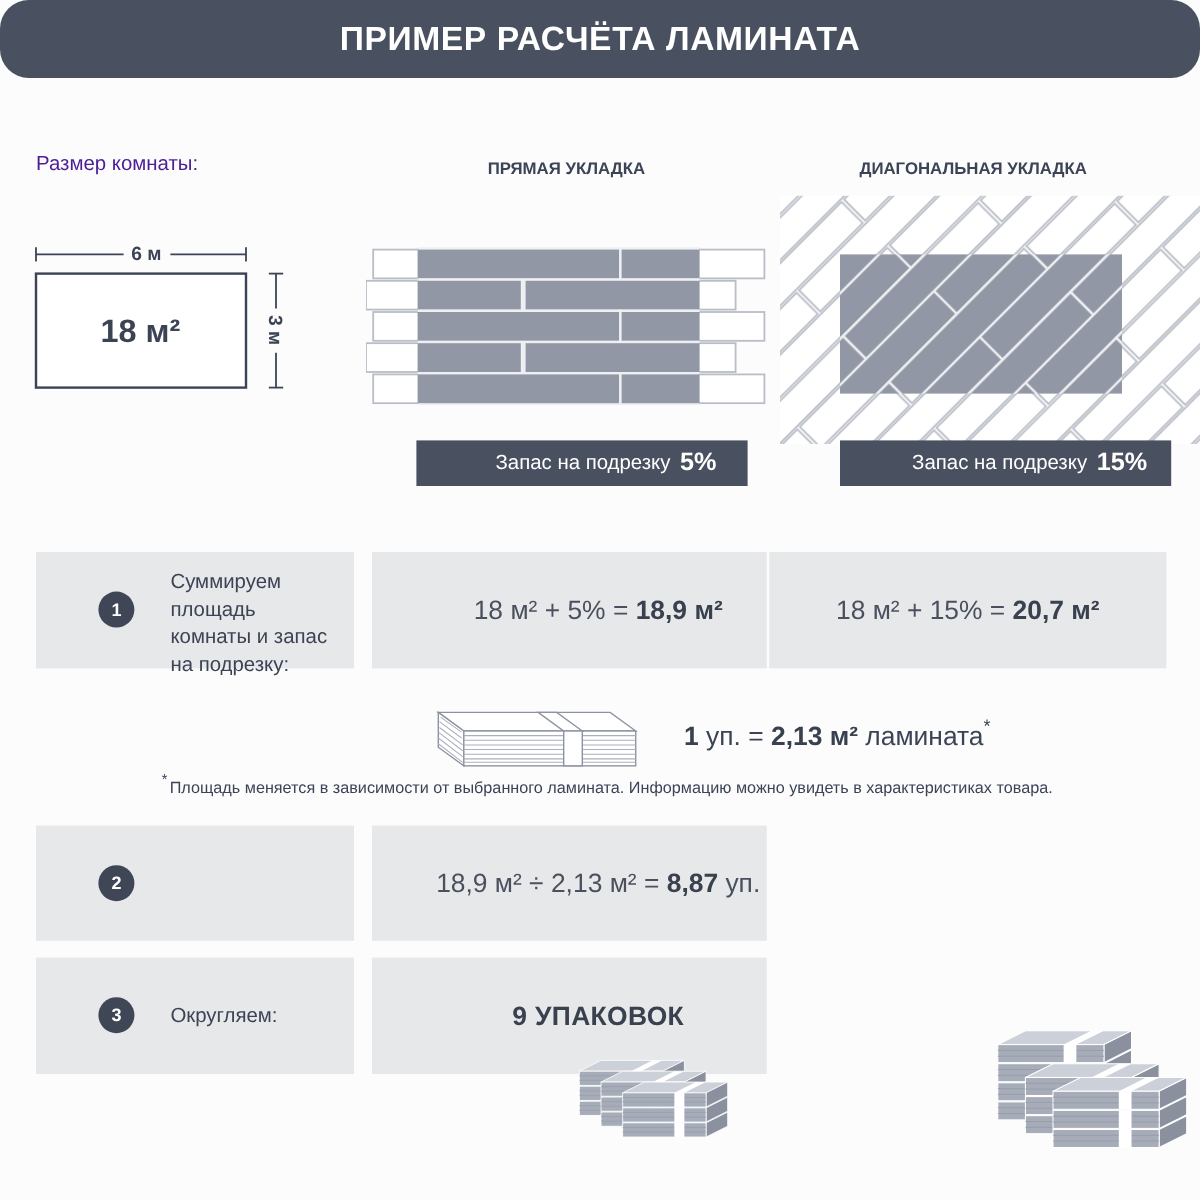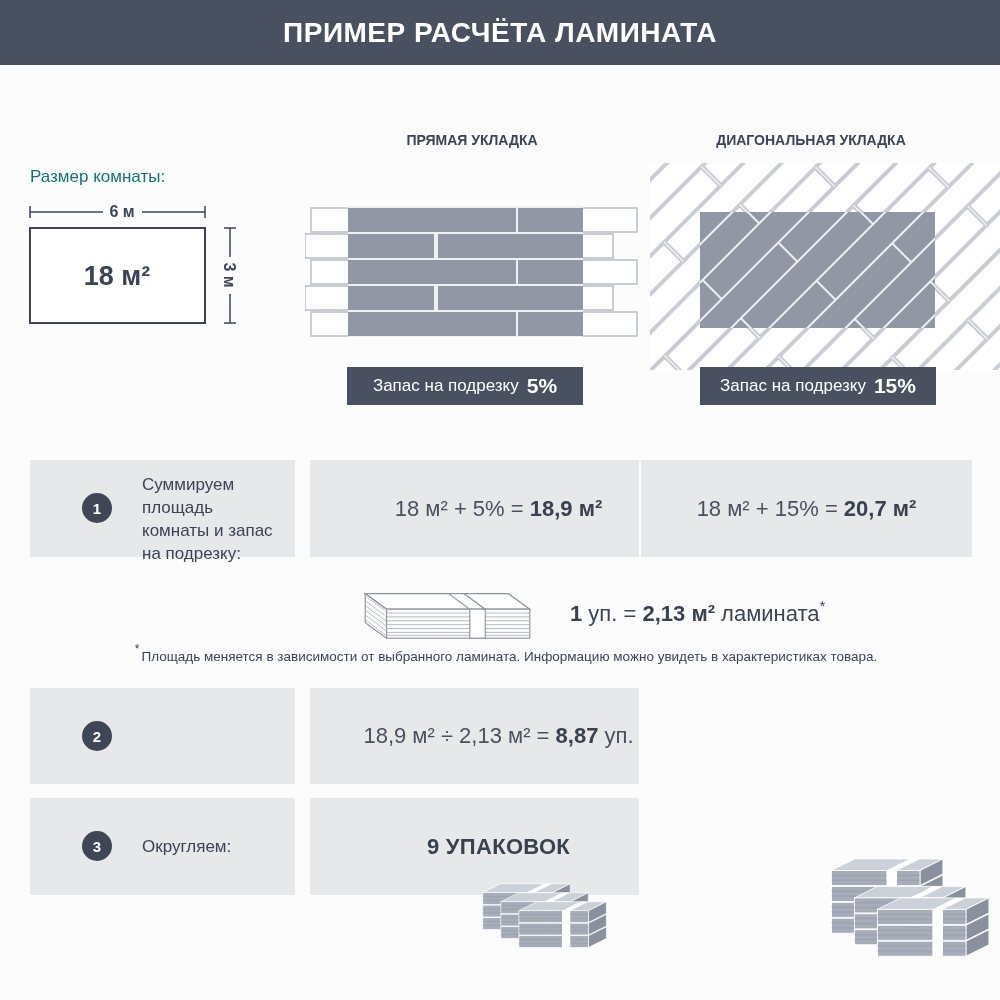--- a/index.html
+++ b/index.html
@@ -1,37 +1,37 @@
 <!DOCTYPE html>
 <html><head>
 <meta charset="utf-8">
 <style>
   html,body{margin:0;padding:0;}
   body{font-family:"Liberation Sans", sans-serif; background:#ffffff;}
   .page{position:relative;width:1000px;height:1000px;background:#fcfcfd;overflow:hidden;}
 
   
   .header{position:absolute;left:0;top:0;width:1000px;height:65px;background:#49505f;
-          display:flex;align-items:center;justify-content:center;}
+          display:flex;align-items:center;justify-content:center;border-radius:24px;}
   .header .title{color:#ffffff;font-size:28px;font-weight:700;letter-spacing:.5px;}
 
   
-  .room-label{position:absolute;left:30px;top:127px;font-size:17px;color:#0f766e;margin-top:40px;}
+  .room-label{position:absolute;left:30px;top:127px;font-size:17px;color:#4c1d95;}
   .col-title{position:absolute;top:132px;font-size:14px;font-weight:700;color:#3b4355;text-align:center;}
   .col-title.straight{left:305px;width:334px;}
   .col-title.diagonal{left:650px;width:322px;}
 
   svg{display:block;}
   .diagram-svg{position:absolute;}
   .dim-text{font-size:16px;fill:#3b4355;}
   .area-text{font-size:27px;font-weight:700;fill:#3b4355;}
 
   
   .badge{position:absolute;top:367px;width:236px;height:38px;background:#49505f;
-         display:flex;align-items:center;justify-content:center;gap:8px;color:#fff;}
+         display:flex;align-items:center;justify-content:center;gap:8px;color:#fff;padding-left:40px;}
   .badge .b-label{font-size:17px;}
   .badge .b-value{font-size:21px;font-weight:700;}
   .badge.straight{left:347px;}
   .badge.diagonal{left:700px;}
 
   
   .panel{position:absolute;background:#e7e8ea;}
   .panel.left{left:30px;width:265px;}
   .panel.mid{left:310px;width:281px;padding-left:48px;}
   .panel.right{left:641px;width:331px;}

